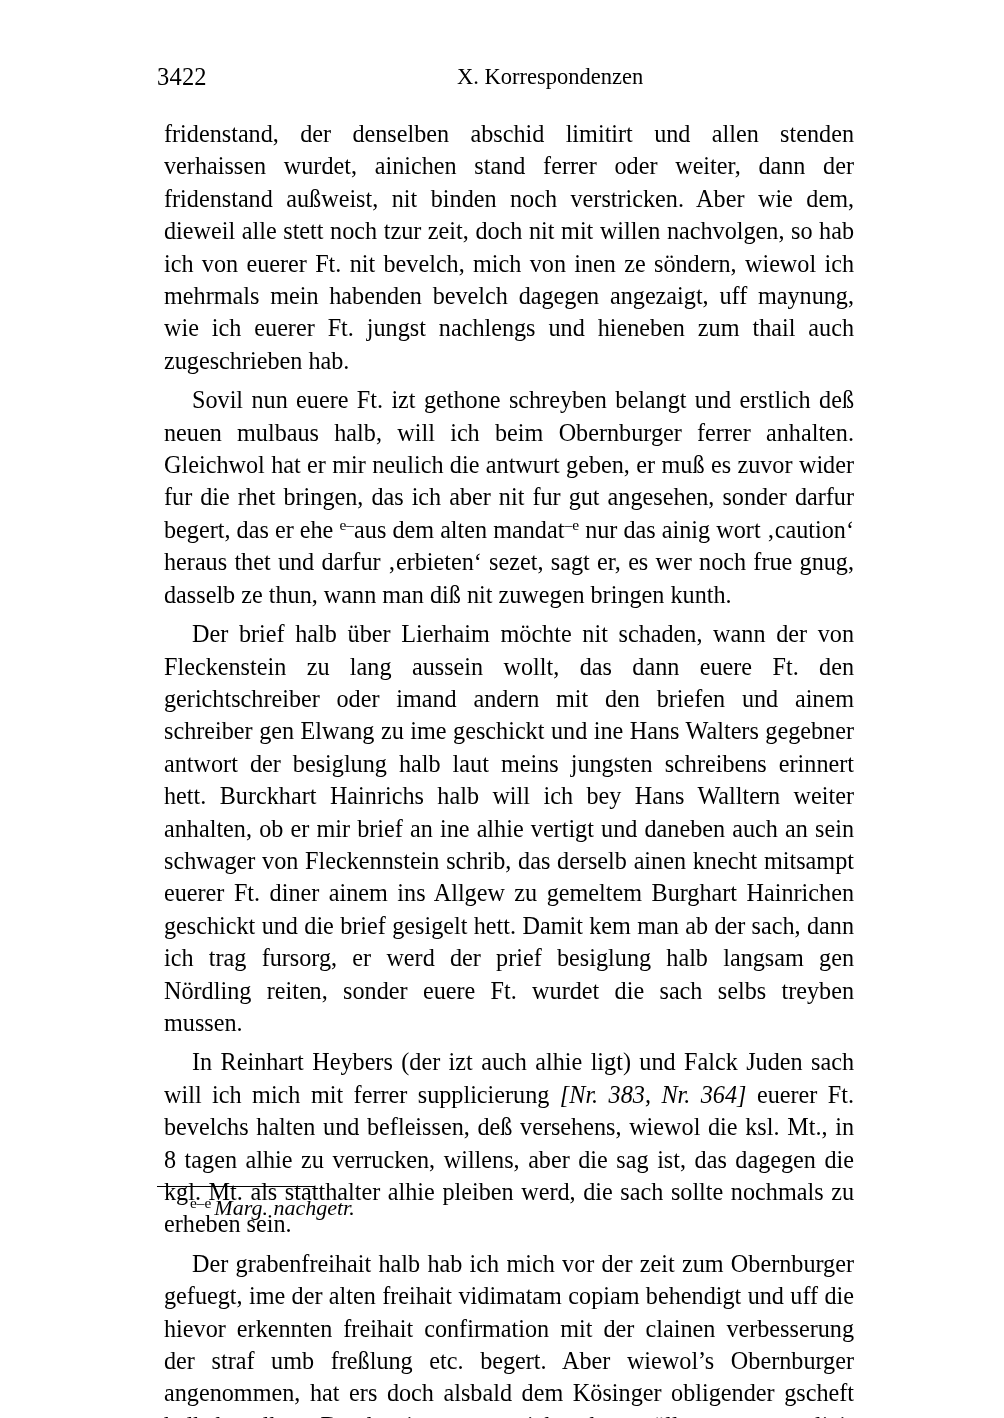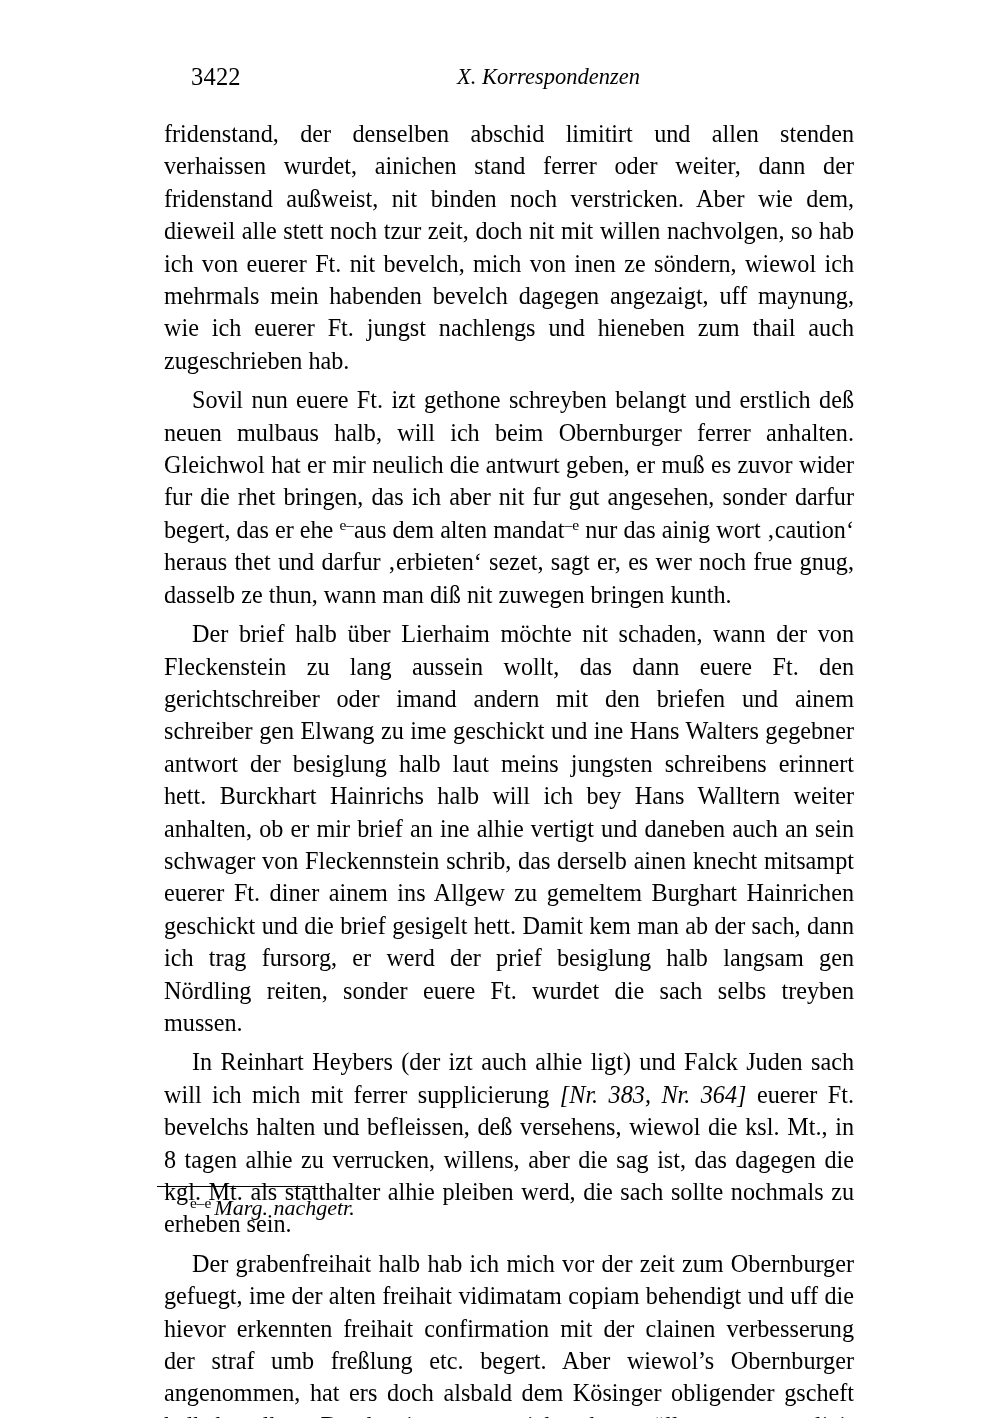--- a/index.html
+++ b/index.html
@@ -31,28 +31,26 @@
     position: relative;
     height: 44px;
     font-size: 24.5px;
     line-height: 30px;
   }
   .folio {
     position: absolute;
     left: 0;
     top: 0;
     letter-spacing: 0.2px;
-    margin-left: 34px;
   }
   .running-title {
     position: absolute;
     left: 300px;
     top: 0;
     font-size: 22.5px;
-    font-style: italic;
   }
 
   
   .body-text {
     margin-top: 12px;
     font-size: 24.2px;
     line-height: 32.4px;
     text-align: justify;
     text-justify: inter-word;
     hyphens: none;

